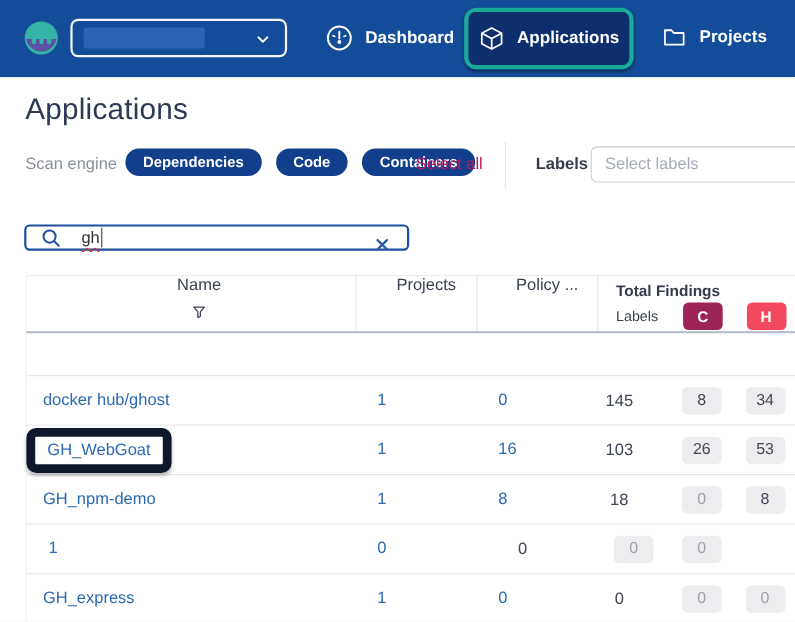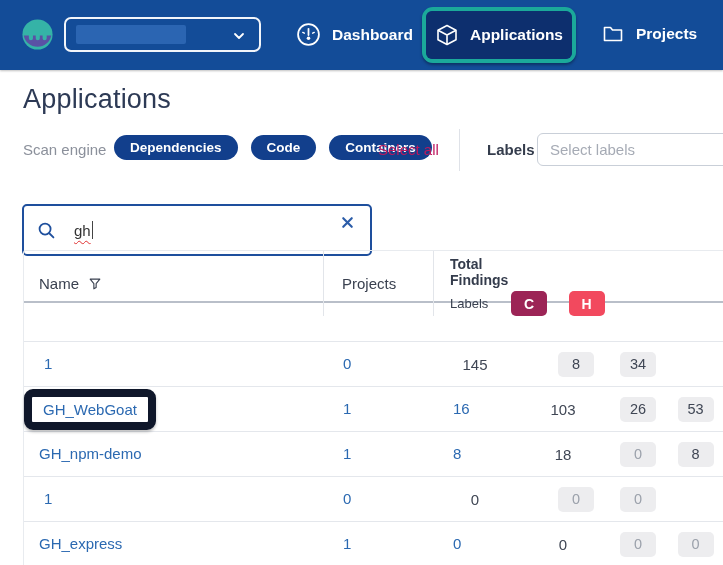--- a/index.html
+++ b/index.html
@@ -40,34 +40,34 @@
                 color:#be185d; cursor:pointer; }
   .v-divider { position:absolute; left:459px; top:-2px; width:1px; height:42px; background:#dfe2e8; }
   .labels-label { position:absolute; left:487px; top:10px; font-size:15px; font-weight:700; color:#343c4c; }
   .labels-input { position:absolute; left:537px; top:2px; width:200px; height:33px;
                   border:1px solid #c9cfd8; border-radius:6px; padding:0 12px;
                   font-size:15px; color:#333; outline:none;
                   font-family:"Liberation Sans","DejaVu Sans",sans-serif; }
   .labels-input::placeholder { color:#a6abb5; }
 
   
-  .search-box { position:absolute; left:22px; top:204px; width:350px; height:52px;
+  .search-box { position:absolute; left:22px; top:204px; width:350px; height:24px;
                 border:2px solid #1e4f9d; border-radius:5px; display:flex; align-items:center; }
   .search-icon { margin-left:13px; flex:0 0 auto; }
   .search-text { margin-left:18px; font-size:15px; color:#333;
                  text-decoration:underline wavy #e03131 1px; text-underline-offset:4px; }
   .search-caret { width:1px; height:18px; background:#444; margin-left:1px; }
   .search-clear { position:absolute; right:14px; top:8px; cursor:pointer; }
 
   
   .apps-table { position:absolute; left:23px; top:250px; width:705px; height:320px;
                 border:1px solid #e8ebef; border-bottom:none; border-radius:3px 0 0 0; }
   .thead { position:relative; height:52px; border-bottom:2px solid #b9bfc9;
            display:grid; grid-template-columns:299px 110px 110px 1fr; }
-  .th { display:flex; align-items:center; font-size:15px; color:#3a4150; }
+  .th { display:flex; align-items:center; font-size:15px; color:#3a4150;flex-direction:column; }
   .th-name { padding-left:15px; gap:9px; }
   .th-projects, .th-policy { border-left:1px solid #e2e5ea; padding-left:18px; }
   .th-group { border-left:1px solid #e2e5ea; display:block; padding-top:5px; }
   .group-title { padding-left:16px; font-size:14px; font-weight:600; color:#343c4c; }
   .group-sub { margin-top:3px; display:grid; grid-template-columns:66px 58px 57px; align-items:center; }
   .group-total-label { padding-left:16px; font-size:13px; color:#3a4150; }
   .sev-badge { width:36px; height:25px; border-radius:5px; margin:0 auto;
                display:flex; align-items:center; justify-content:center;
                color:#fff; font-size:14px; font-weight:700; }
   .sev-critical { background:#9c2456; }
@@ -169,34 +169,42 @@
     <div class="thead">
       <div class="th th-name">
         <span>Name</span>
         <svg width="14" height="14" viewBox="0 0 16 16">
           <path d="M2.5 2.5 h11 l-4.2 5 v4.5 l-2.6 1.5 v-6 z" fill="none" stroke="#3a4150" stroke-width="1.3" stroke-linejoin="round"></path>
         </svg>
       </div>
       <div class="th th-projects">
         <span>Projects</span>
       </div>
+      <div class="th th-policy">
+        <span>Policy ...</span>
+      </div>
       <div class="th-group">
         <div class="group-title">Total Findings</div>
         <div class="group-sub">
           <span class="group-total-label">Labels</span>
           <span class="sev-badge sev-critical">C</span>
           <span class="sev-badge sev-high">H</span>
         </div>
       </div>
     </div>
 
     <div class="empty-row"></div>
 
     <div>
       <div class="trow">
+          <div class="cell-name">
+            <span class="name-wrap">
+              <a class="link">docker hub/ghost</a>
+            </span>
+          </div>
           <div class="cell-num">
             <a class="link">1</a>
           </div>
           <div class="cell-num">
             <a class="link">0</a>
           </div>
           <div class="cell-total">145</div>
           <div>
             <span class="count-badge">8</span>
           </div>

